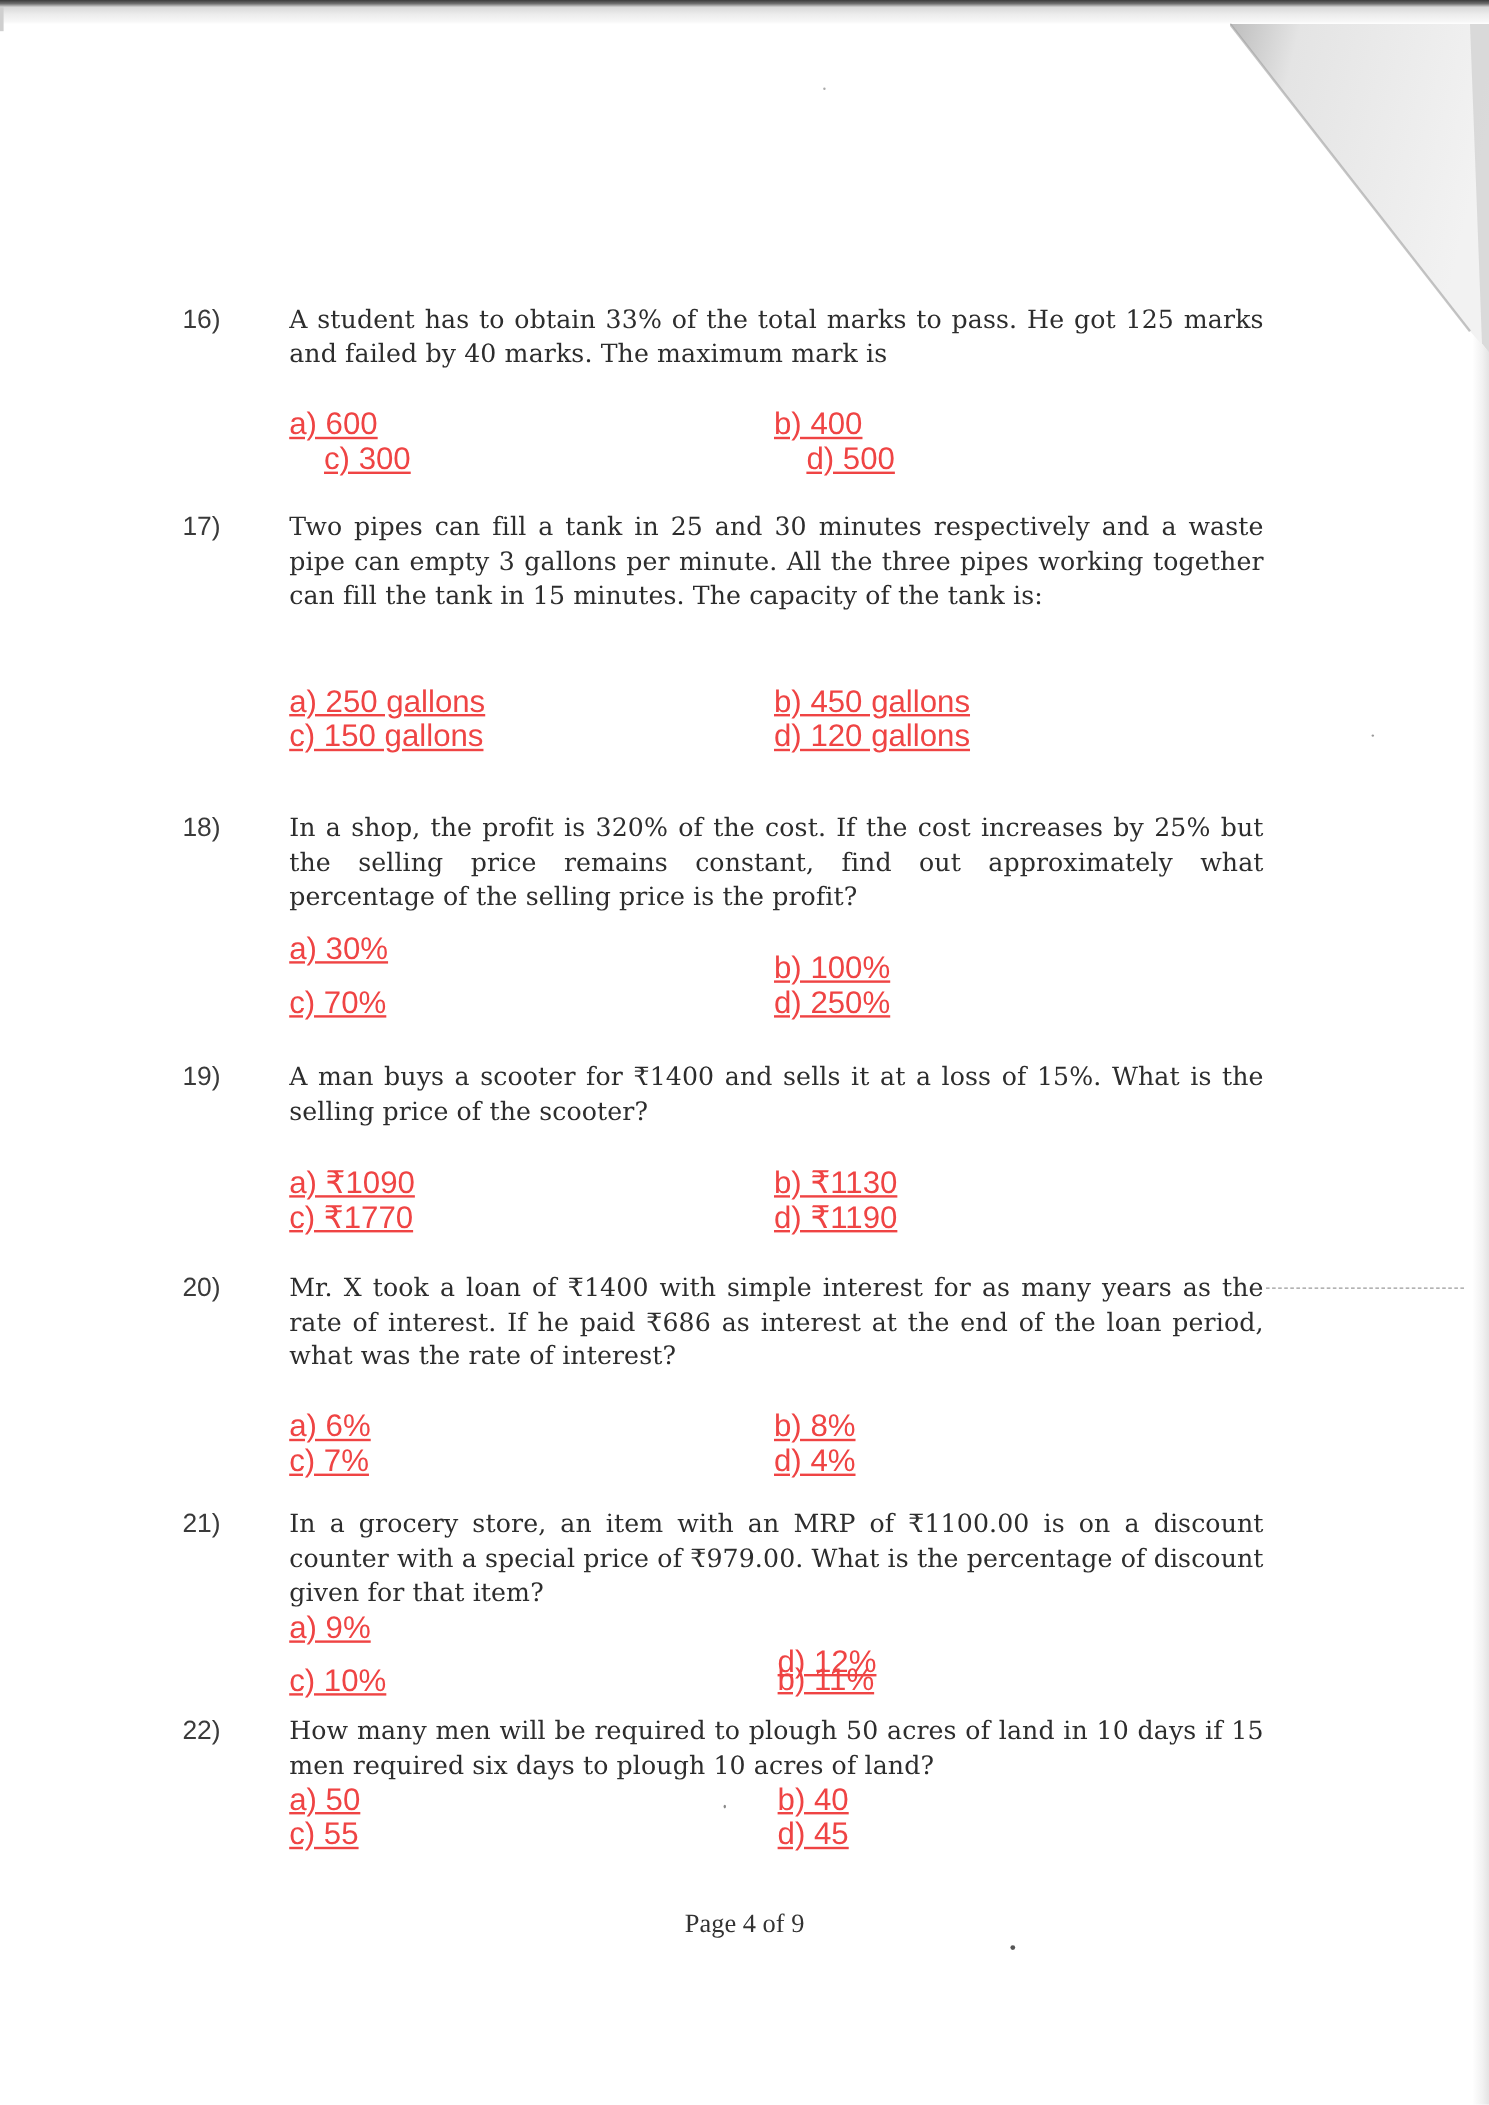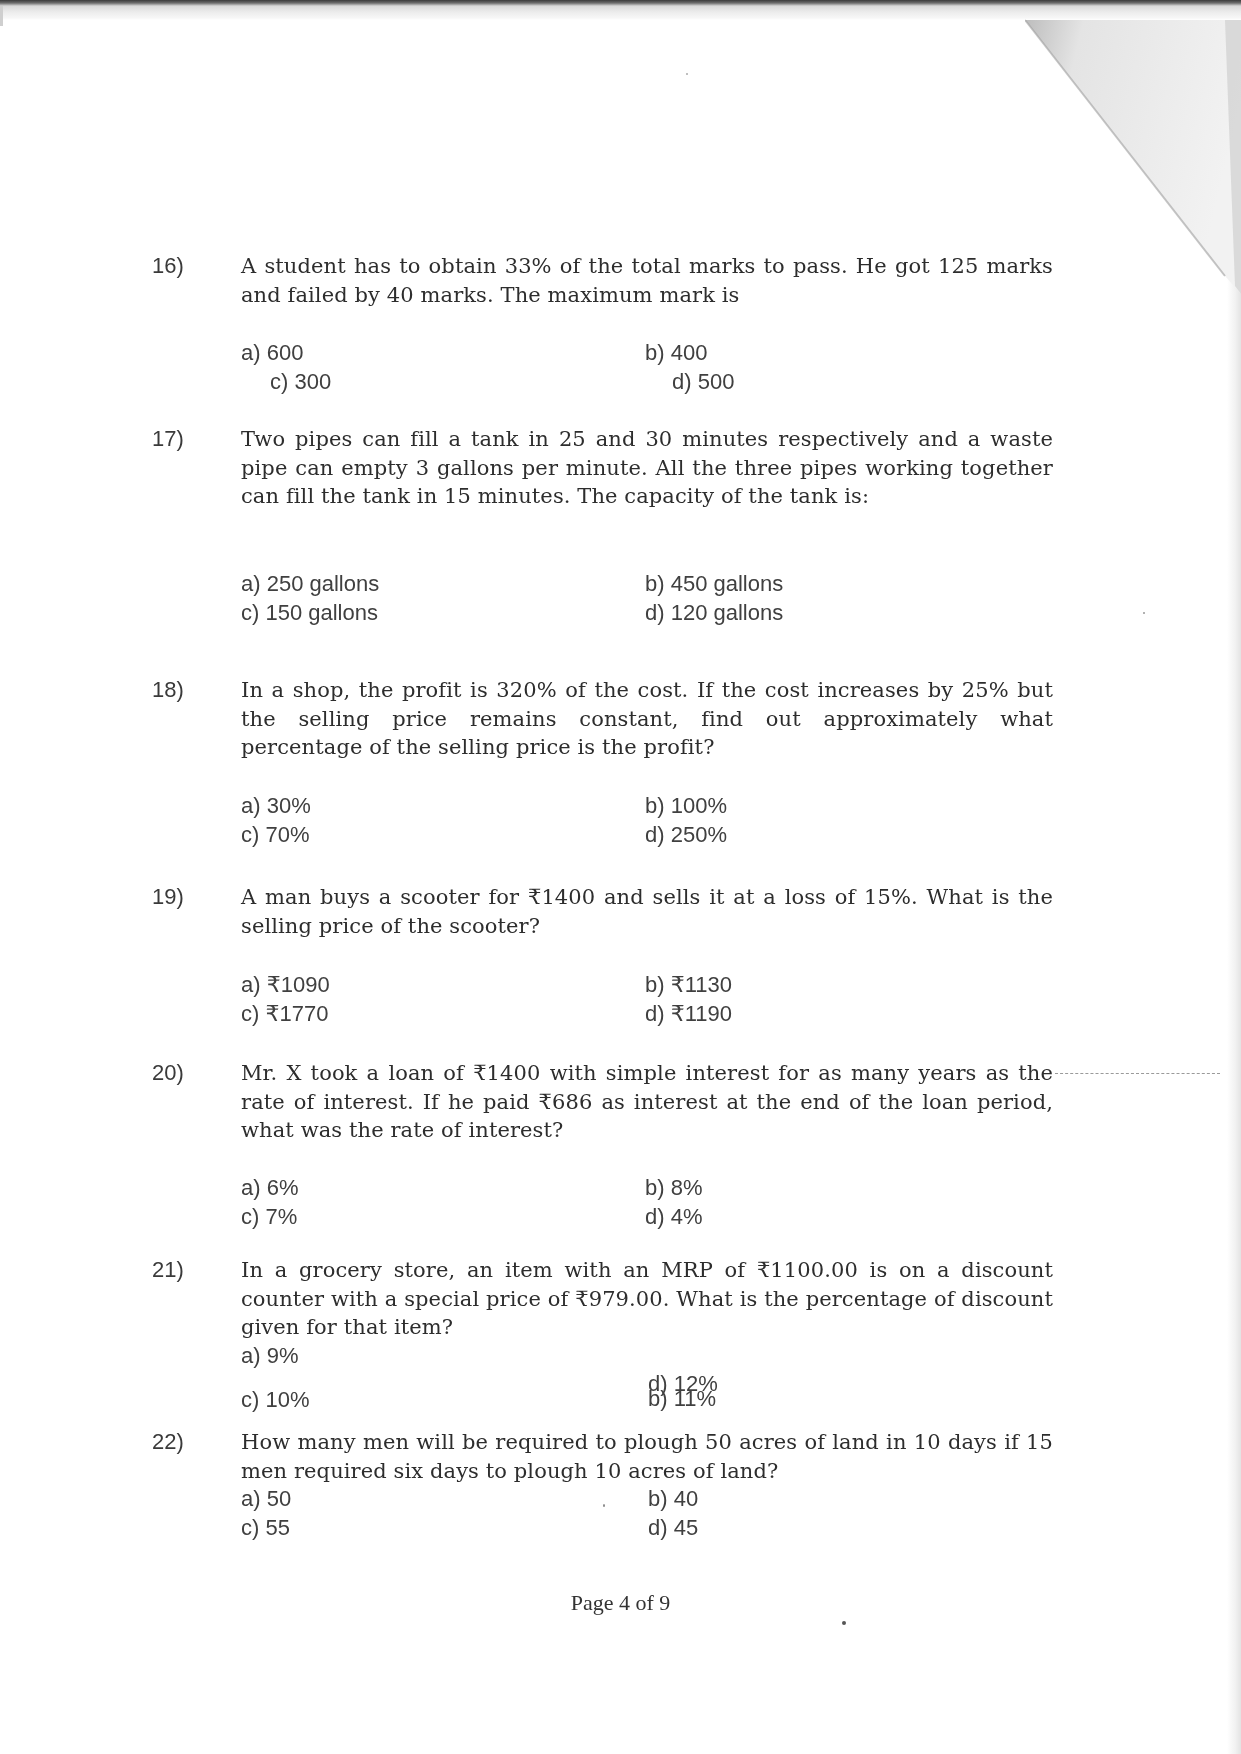--- a/index.html
+++ b/index.html
@@ -30,21 +30,21 @@
     font-size:22px; line-height:28px; color:#3a3a3a;
   }
   .qtext {
     position:absolute; left:241px; width:812px; top:0;
     font-size:21px; line-height:28.5px; text-align:justify;
     letter-spacing:0.1px; color:#2d2d2d;
   }
   .opt {
     position:absolute;
     font-family:"Liberation Sans", "DejaVu Sans", sans-serif;
-    font-size:22px; line-height:28px; color:#404040;
+    font-size:26px; line-height:28px; color:#ef4444;text-decoration:underline;
   }
   .footer {
     position:absolute; left:0; width:1241px; top:1590px; text-align:center;
     font-family:"Liberation Serif", "DejaVu Serif", serif;
     font-size:22px; color:#333;
   }
   .speck { position:absolute; background:#555; border-radius:50%; }
   .dotted-mark {
     position:absolute; left:1055px; top:1073px; width:165px; height:0;
     border-top:1px dashed #9a9a9a;
@@ -83,21 +83,21 @@
   <div class="qtext">Two pipes can fill a tank in 25 and 30 minutes respectively and a waste pipe can empty 3 gallons per minute. All the three pipes working together can fill the tank in 15 minutes. The capacity of the tank is:</div>
   <div class="opt" style="left:241px; top:145px;">a) 250 gallons</div>
   <div class="opt" style="left:645px; top:145px;">b) 450 gallons</div>
   <div class="opt" style="left:241px; top:174px;">c) 150 gallons</div>
   <div class="opt" style="left:645px; top:174px;">d) 120 gallons</div>
 </div>
 
 <div class="question" style="top:676px;">
   <div class="qnum">18)</div>
   <div class="qtext">In a shop, the profit is 320% of the cost. If the cost increases by 25% but the selling price remains constant, find out approximately what percentage of the selling price is the profit?</div>
-  <div class="opt" style="left:241px; top:116px;">a) 30%</div>
+  <div class="opt" style="left:241px; top:100px;">a) 30%</div>
   <div class="opt" style="left:645px; top:116px;">b) 100%</div>
   <div class="opt" style="left:241px; top:145px;">c) 70%</div>
   <div class="opt" style="left:645px; top:145px;">d) 250%</div>
 </div>
 
 <div class="question" style="top:883px;">
   <div class="qnum">19)</div>
   <div class="qtext">A man buys a scooter for ₹1400 and sells it at a loss of 15%. What is the selling price of the scooter?</div>
   <div class="opt" style="left:241px; top:88px;">a) ₹1090</div>
   <div class="opt" style="left:645px; top:88px;">b) ₹1130</div>

